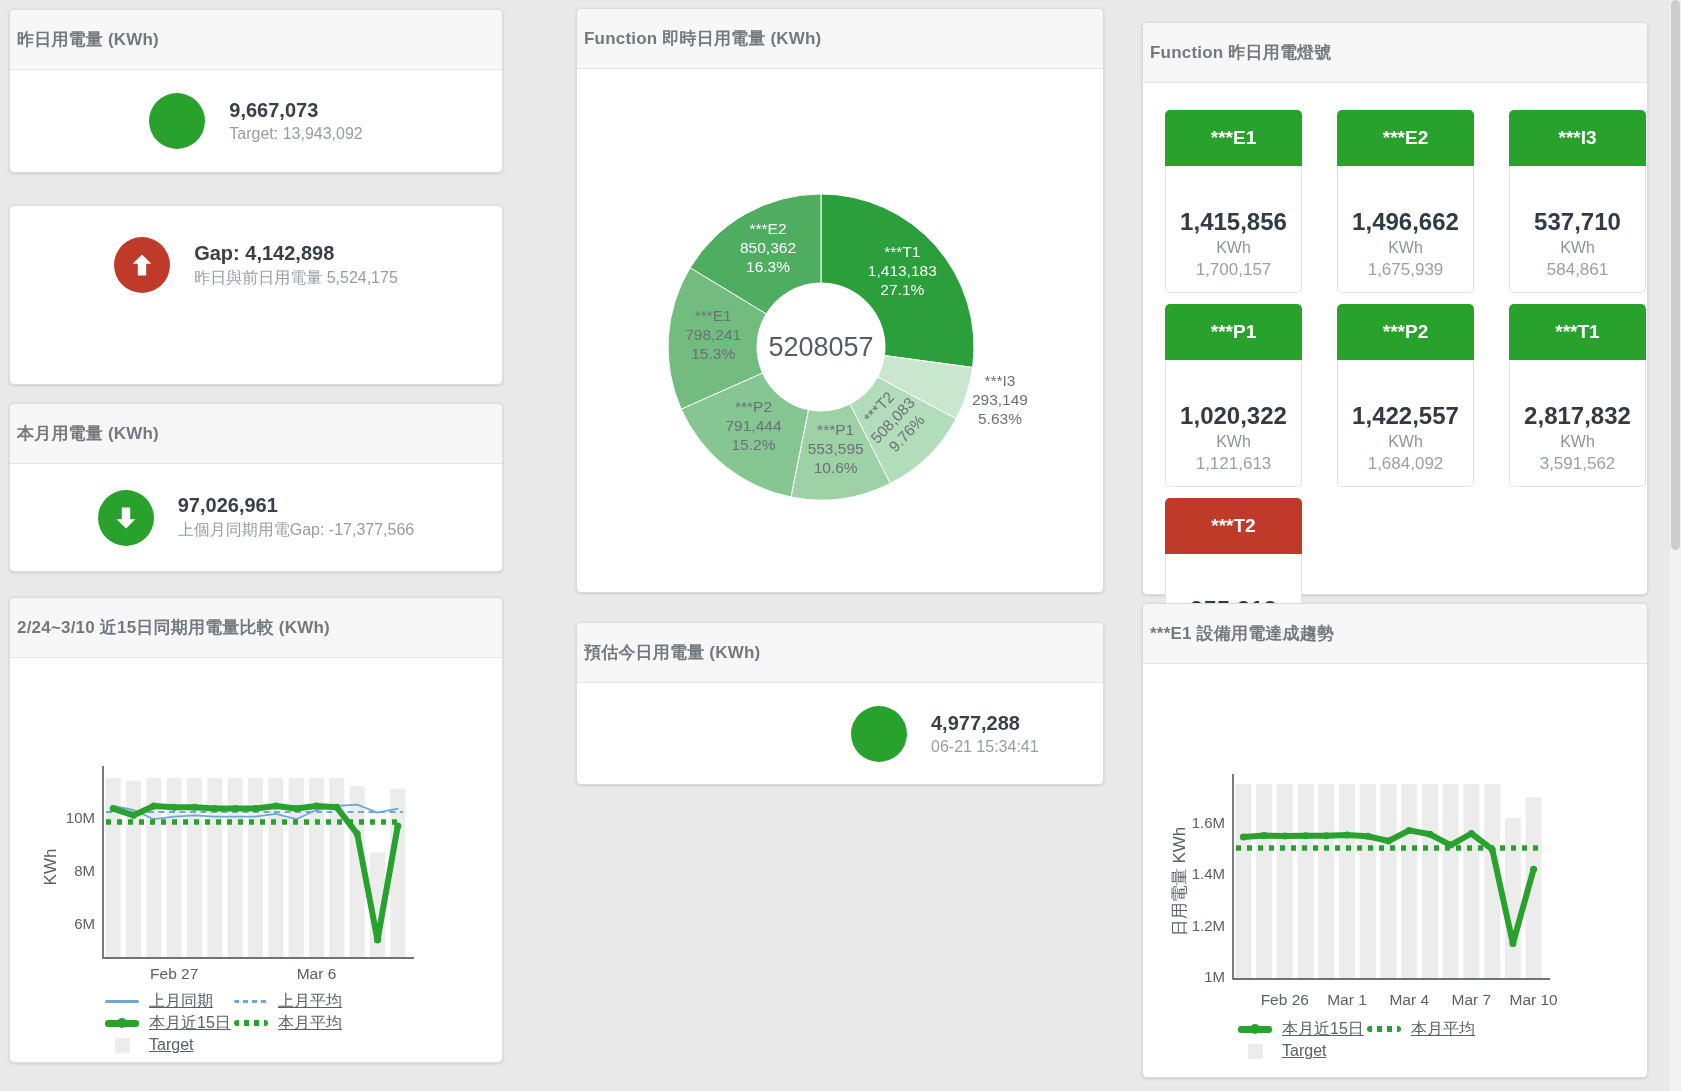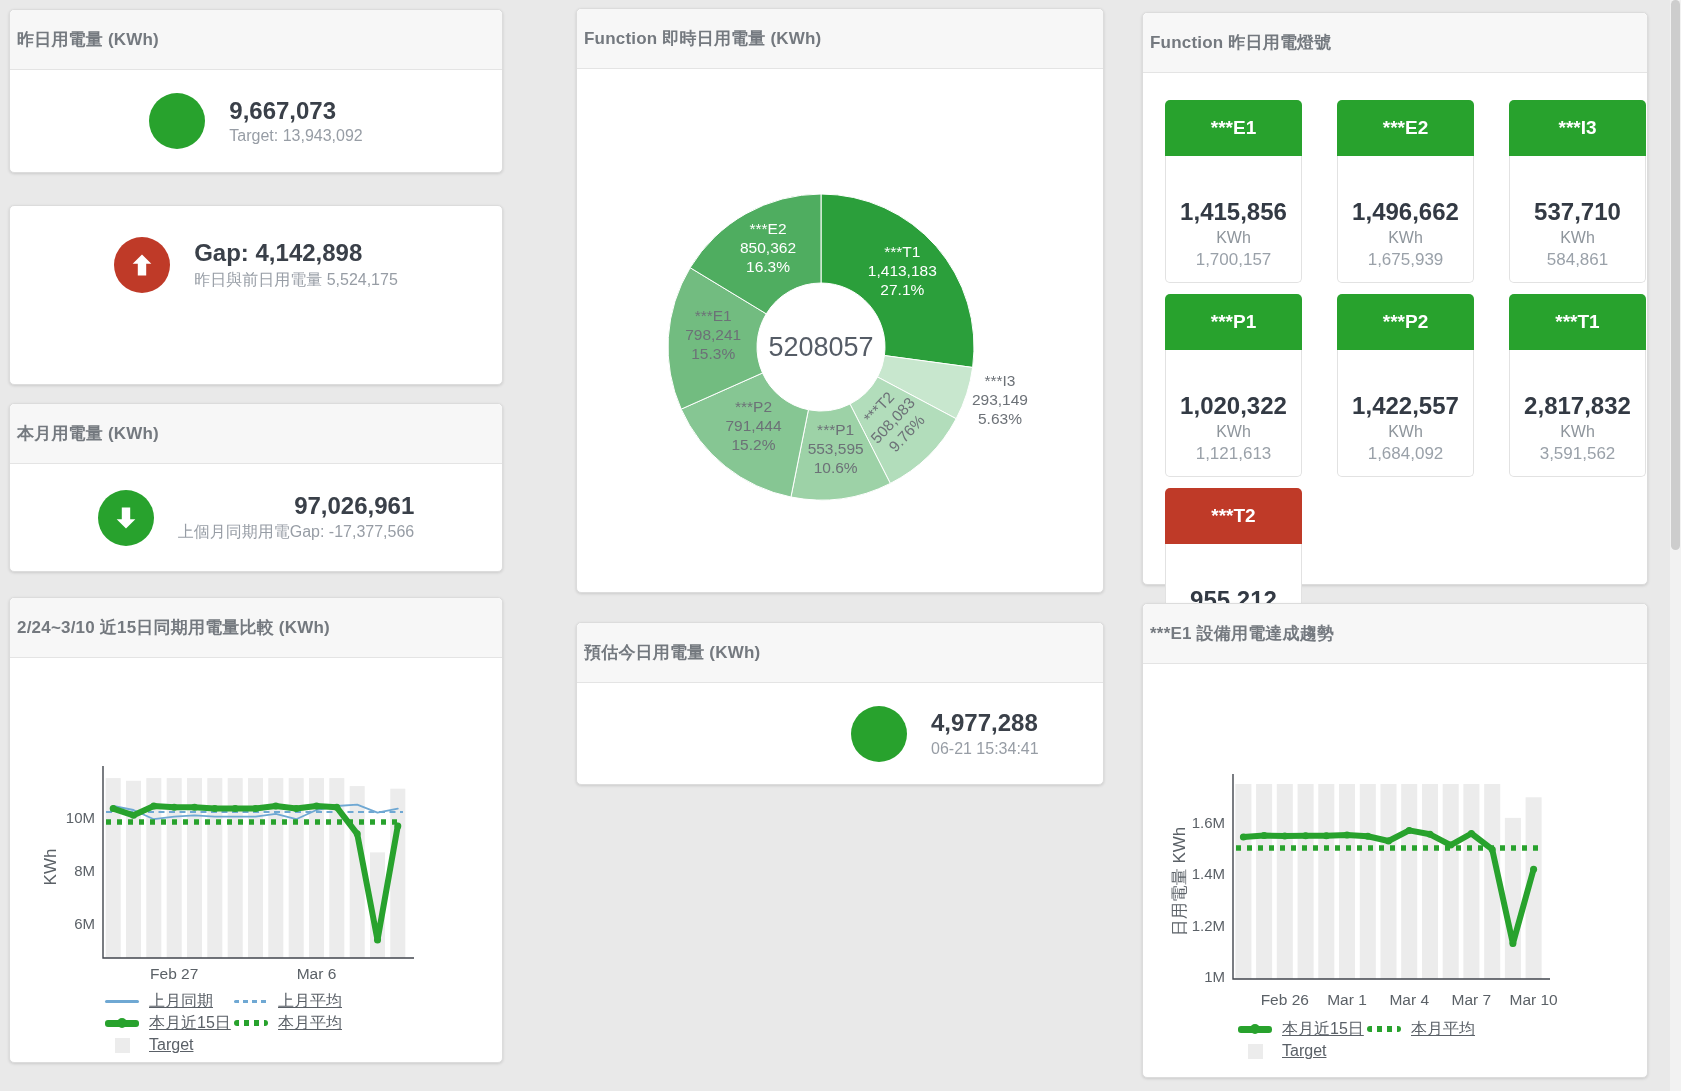--- a/index.html
+++ b/index.html
@@ -20,21 +20,21 @@
   .card-title { margin:0; font-size:17px; font-weight:700; color:#74797f; letter-spacing:.2px; }
   .card-body { position:relative; height:calc(100% - 60px); }
 
   
   .stat-body { display:flex; align-items:center; justify-content:center; gap:24px; }
   .stat-body.shift-right { justify-content:flex-start; padding-left:274px; }
   .circle { width:56px; height:56px; border-radius:50%; flex:0 0 auto;
             display:flex; align-items:center; justify-content:center; }
   .circle.green { background:var(--green); }
   .circle.red   { background:var(--red); }
-  .stat-value { font-size:24px; font-weight:700; color:#3a4049; line-height:1.15; }
+  .stat-value { font-size:20px; font-weight:700; color:#3a4049; line-height:1.15; }
   .stat-sub   { font-size:16px; color:#979da5; margin-top:3px; }
 
   
   .tiles { display:flex; flex-wrap:wrap; gap:11px 35px; padding:27px 0 0 22px; }
   .tile { width:137px; }
   .tile-head { height:56px; display:flex; align-items:center; justify-content:center;
                color:#fff; font-size:19px; font-weight:700; border-radius:5px 5px 0 0; }
   .tile-head.green { background:var(--green); }
   .tile-head.red   { background:var(--red); }
   .tile-body { border:1px solid #e2e2e2; border-top:none; border-radius:0 0 5px 5px;
@@ -48,25 +48,25 @@
   svg text { font-family:"Liberation Sans","DejaVu Sans",sans-serif; }
   .legend { position:absolute; left:95px; font-size:16px; color:#5a6067; }
   .legend-row { display:flex; align-items:center; height:22px; }
   .li { display:flex; align-items:center; gap:10px; min-width:129px;text-decoration:underline; }
   .sw { width:34px; height:12px; position:relative; display:flex;
         align-items:center; justify-content:center; flex:0 0 auto; }
 
   
   .c1 { left:9px;    top:9px;   width:494px; height:164px; }
   .c2 { left:9px;    top:205px; width:494px; height:180px; }
-  .c3 { left:9px;    top:403px; width:494px; height:169px;text-align:right; }
+  .c3 { left:9px;    top:403px; width:494px; height:169px; }
   .c4 { left:9px;    top:597px; width:494px; height:466px; }
   .c5 { left:576px;  top:8px;   width:528px; height:585px; }
   .c6 { left:576px;  top:622px; width:528px; height:163px; }
-  .c7 { left:1142px; top:12px;   width:506px; height:573px; }
+  .c7 { left:1142px; top:22px;   width:506px; height:573px; }
   .c8 { left:1142px; top:603px; width:506px; height:475px; }
 
   .scrollbar { position:absolute; right:0; top:0; width:11px; height:1091px; background:#f2f2f2; }
   .scroll-thumb { position:absolute; top:0; left:1px; width:9px; height:550px;
                   background:#cdcdcd; border-radius:5px; }
 </style>
 </head>
 <body>
 
 <section class="card c1">

